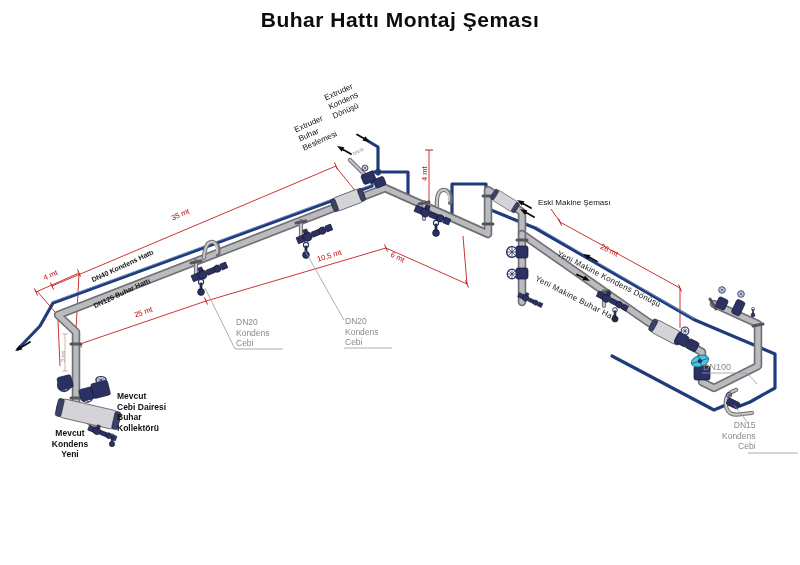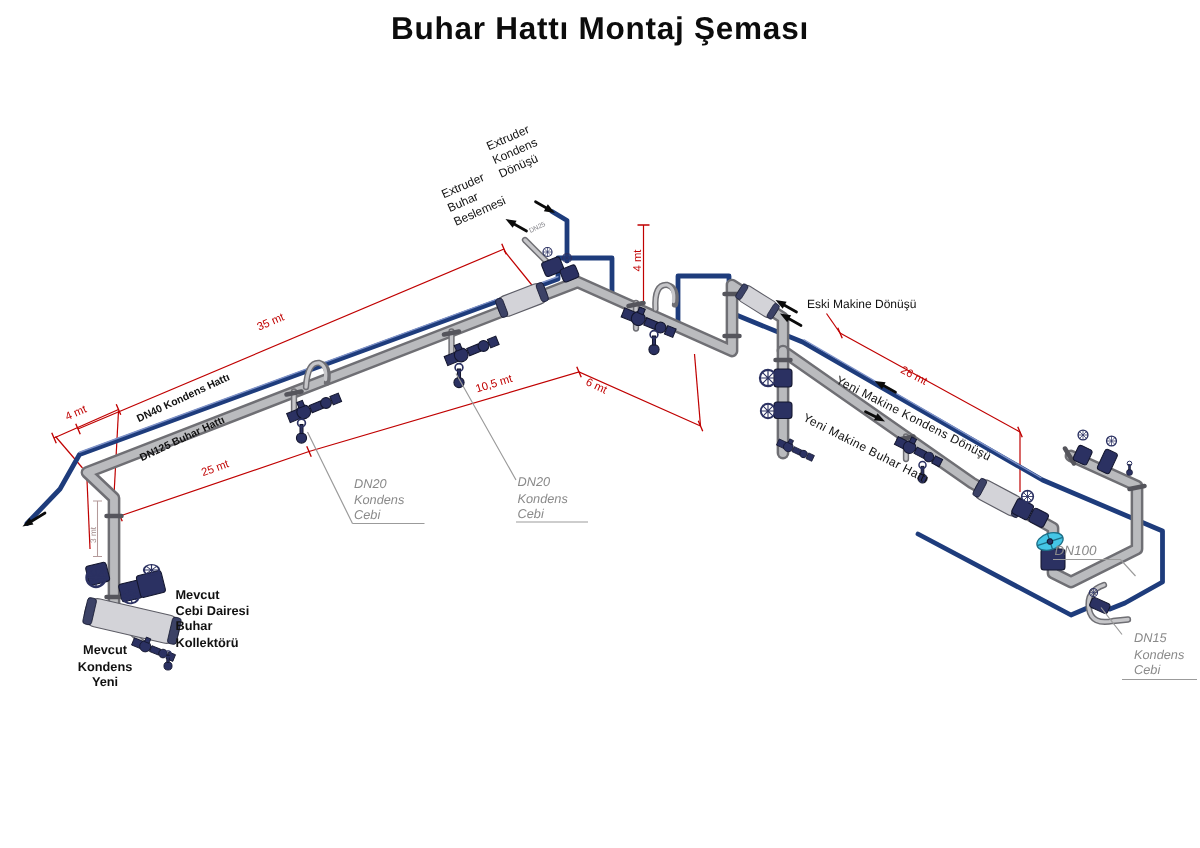--- a/index.html
+++ b/index.html
@@ -23,21 +23,21 @@
   .capb{fill:#d3d3d8;stroke:#5d5d66;stroke-width:0.8;}
   .capd{fill:#3c4266;stroke:#13162e;stroke-width:0.5;}
   .flg {stroke:#55555c;stroke-width:3;stroke-linecap:round;}
   .arr {fill:#0b0b0b;}
   .art {stroke:#0b0b0b;stroke-width:1.8;stroke-linecap:round;}
   .cyw {fill:#45c6e6;stroke:#1d6e86;stroke-width:0.9;}
   
   .lbl{position:absolute;color:#111;white-space:nowrap;transform-origin:0 0;line-height:10px;}
   .b  {font-weight:bold;}
   .red{color:#c00000;font-size:7.5px;}
-  .gry{color:#8a8a8a;font-size:8.5px;line-height:10.5px;font-style:italic;}
+  .gry{color:#8a8a8a;font-size:8.5px;line-height:10.5px;}
   .blk8{font-size:8px;}
   .blk7{font-size:7px;}
   .title{position:absolute;left:0;top:8px;width:800px;text-align:center;
          font-size:21px;font-weight:bold;color:#0c0c0c;letter-spacing:.5px;}
 </style>
 </head>
 <body>
 
 <div class="stage">
 
@@ -225,21 +225,21 @@
   <div>Kondens</div>
   <div>Dönüşü</div>
 </div>
 
 <div class="lbl blk8" style="left:293px;top:126px;transform:rotate(-24deg);">
   <div>Extruder</div>
   <div>Buhar</div>
   <div>Beslemesi</div>
 </div>
 
-<div class="lbl blk8" style="left:538px;top:198px;">Eski Makine Dönüşü</div>
+<div class="lbl blk8" style="left:538px;top:198px;">Eski Makine Şeması</div>
 
 <div class="lbl blk8" style="left:560px;top:249px;transform:rotate(27deg);letter-spacing:.3px;">Yeni Makine Kondens Dönüşü</div>
 
 <div class="lbl blk8" style="left:538px;top:274px;transform:rotate(27deg);letter-spacing:.3px;">Yeni Makine Buhar Hattı</div>
 
 <div class="lbl b blk7" style="left:90px;top:276px;transform:rotate(-25deg);">DN40 Kondens Hattı</div>
 
 <div class="lbl b blk7" style="left:92px;top:302px;transform:rotate(-25deg);">DN125 Buhar Hattı</div>
 
 <div class="lbl" style="left:351px;top:150px;transform:rotate(-26deg);font-size:4.5px;color:#85858a;">DN25</div>
@@ -260,21 +260,21 @@
 </div>
 
 <div class="lbl gry" style="left:345px;top:316px;">
   <div>DN20</div>
   <div>Kondens</div>
   <div>Cebi</div>
 </div>
 
 <div class="lbl gry" style="left:703px;top:362px;font-size:9px;">DN100</div>
 
-<div class="lbl gry" style="left:756px;top:420px;">
+<div class="lbl gry" style="left:722px;top:420px;text-align:right;">
   <div>DN15</div>
   <div>Kondens</div>
   <div>Cebi</div>
 </div>
 
 <div class="lbl b" style="left:117px;top:391px;font-size:8.5px;line-height:10.5px;">
   <div>Mevcut</div>
   <div>Cebi Dairesi</div>
   <div>Buhar</div>
   <div>Kollektörü</div>

